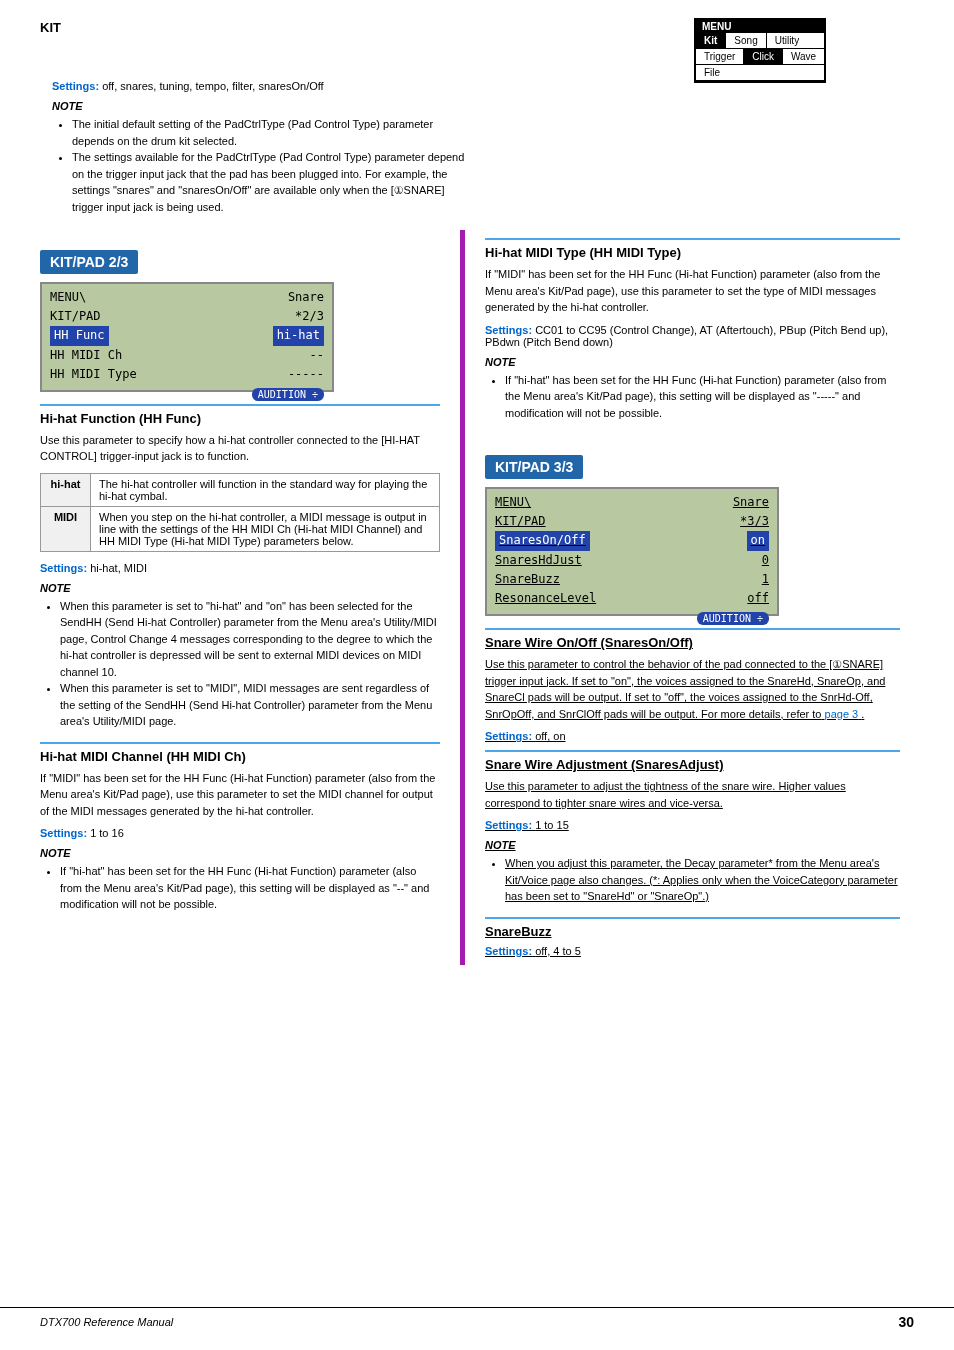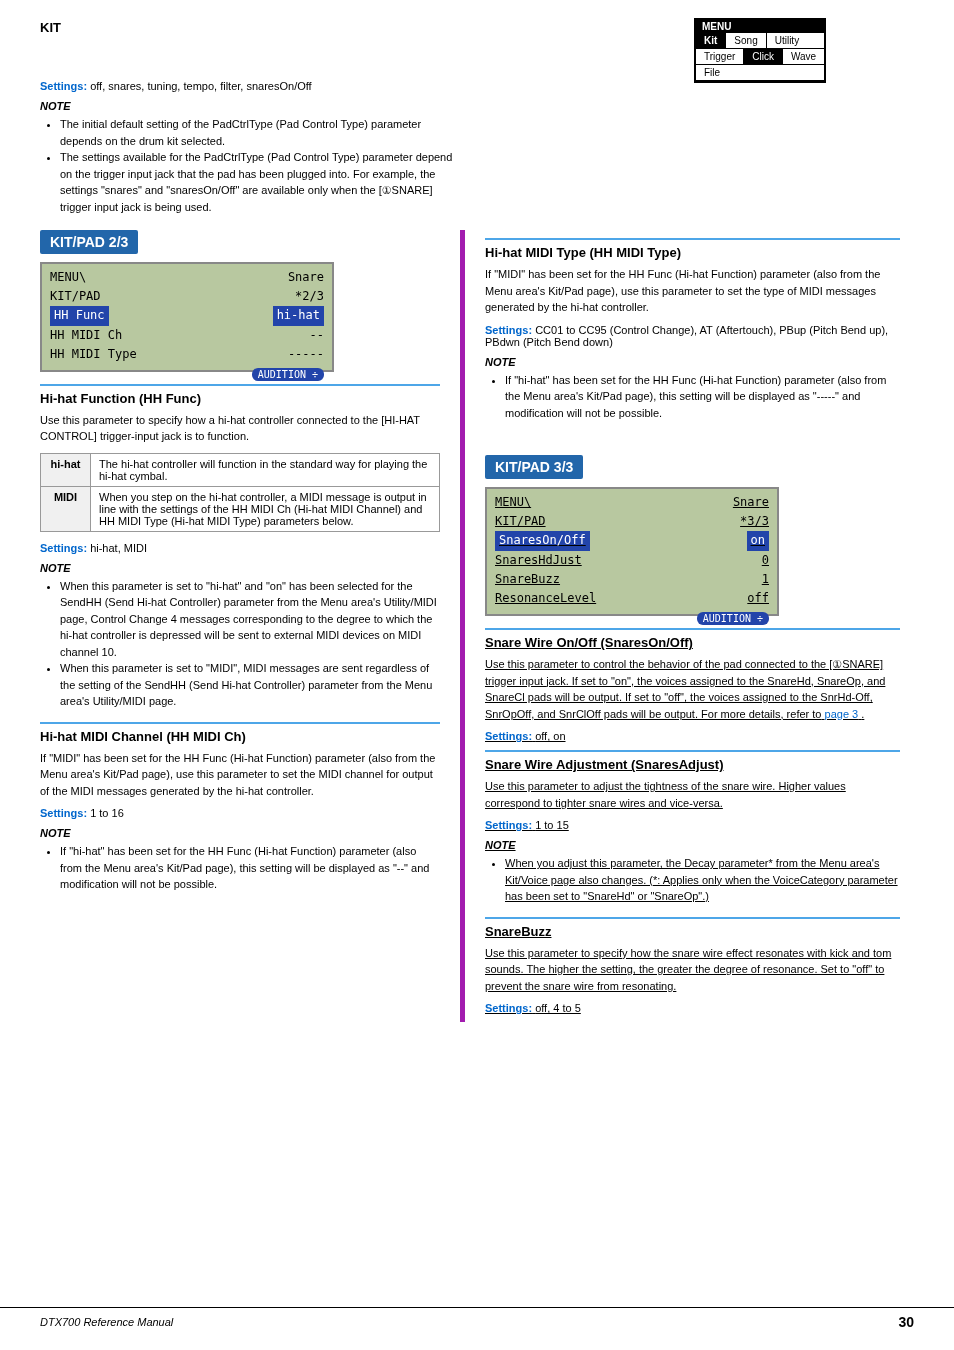--- a/index.html
+++ b/index.html
@@ -78,20 +78,21 @@
       top: 80px;
       left: 0;
       right: 0;
       display: flex;
       gap: 0;
     }
 
     .left-col {
       width: 460px;
       padding: 0 20px 0 40px;
+      margin-top: 20px;
     }
     .right-col {
       width: 460px;
       padding: 0 20px 0 20px;
       border-left: 5px solid #a21caf;
     }
 
     
     .settings-line {
       margin-bottom: 8px;
@@ -248,21 +249,21 @@
       <div class="menu-cell">Wave</div>
     </div>
     <div class="menu-row2">
       <div class="menu-cell">File</div>
     </div>
   </div>
 </div>
 
 <div class="page-header">KIT</div>
 
-<div style="position:absolute; top:80px; left:40px; width:420px;">
+<div style="position:absolute; top:80px; left:52px; width:420px;">
   <div class="settings-line">
     <span class="settings-label">Settings:</span>
     <span>off, snares, tuning, tempo, filter, snaresOn/Off</span>
   </div>
   <div class="note-block">
     <div class="note-title">NOTE</div>
     <ul class="note-list">
       <li>The initial default setting of the PadCtrlType (Pad Control Type) parameter depends on the drum kit selected.</li>
       <li>The settings available for the PadCtrlType (Pad Control Type) parameter depend on the trigger input jack that the pad has been plugged into. For example, the settings "snares" and "snaresOn/Off" are available only when the [①SNARE] trigger input jack is being used.</li>
     </ul>
@@ -426,21 +427,20 @@
       <div class="note-block">
         <div class="note-title">NOTE</div>
         <ul class="note-list">
           <li>When you adjust this parameter, the Decay parameter* from the Menu area's Kit/Voice page also changes. (*: Applies only when the VoiceCategory parameter has been set to "SnareHd" or "SnareOp".)</li>
         </ul>
       </div>
 
       
       <hr class="blue-line">
       <div class="section-heading">SnareBuzz</div>
-      <p class="para">Use this parameter to specify how the snare wire effect resonates with kick and tom sounds. The higher the setting, the greater the degree of resonance. Set to "off" to prevent the snare wire from resonating.</p>
       <div class="settings-line">
         <span class="settings-label">Settings:</span>
         <span>off, 4 to 5</span>
       </div>
     </div>
   </div>
 </div>
 
 <div class="page-footer" style="position:absolute; bottom:20px; left:0; right:0; display:flex; justify-content:space-between; align-items:center; padding:6px 40px 0 40px; border-top:1px solid #000;">
   <span class="footer-title">DTX700  Reference Manual</span>

